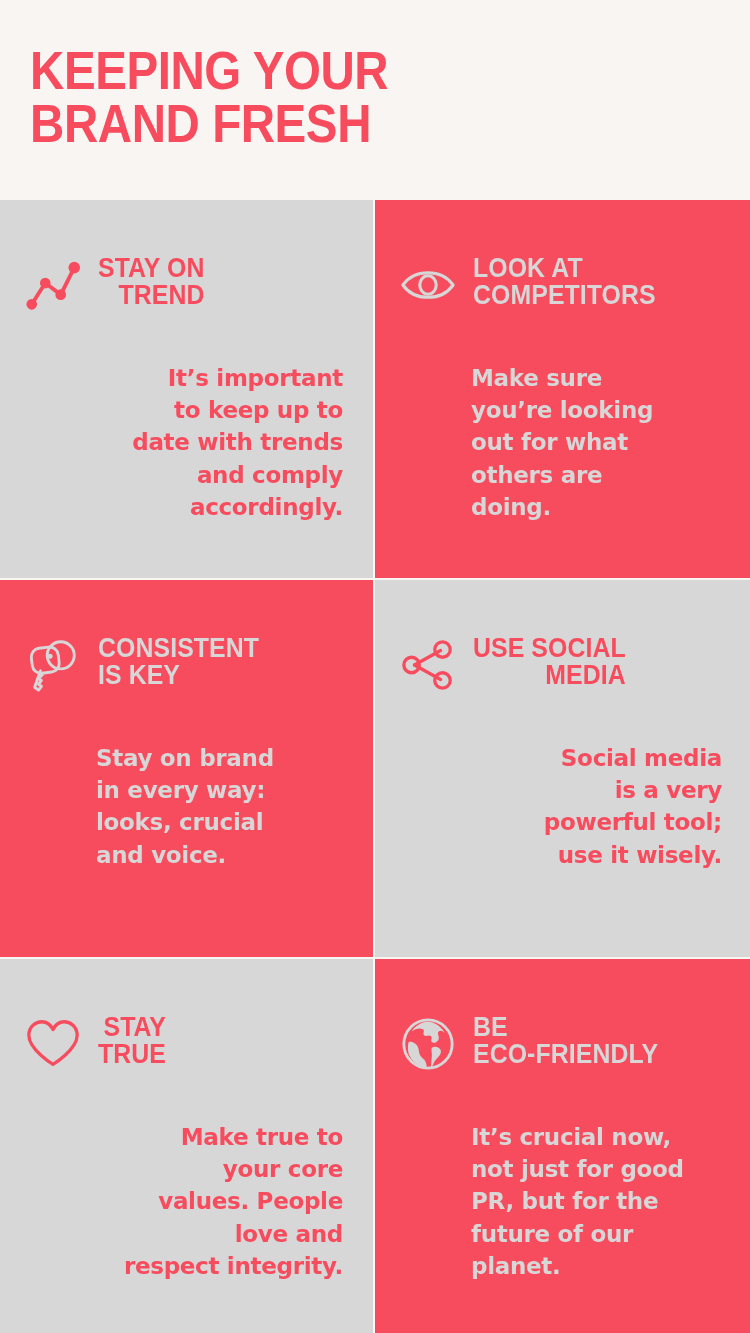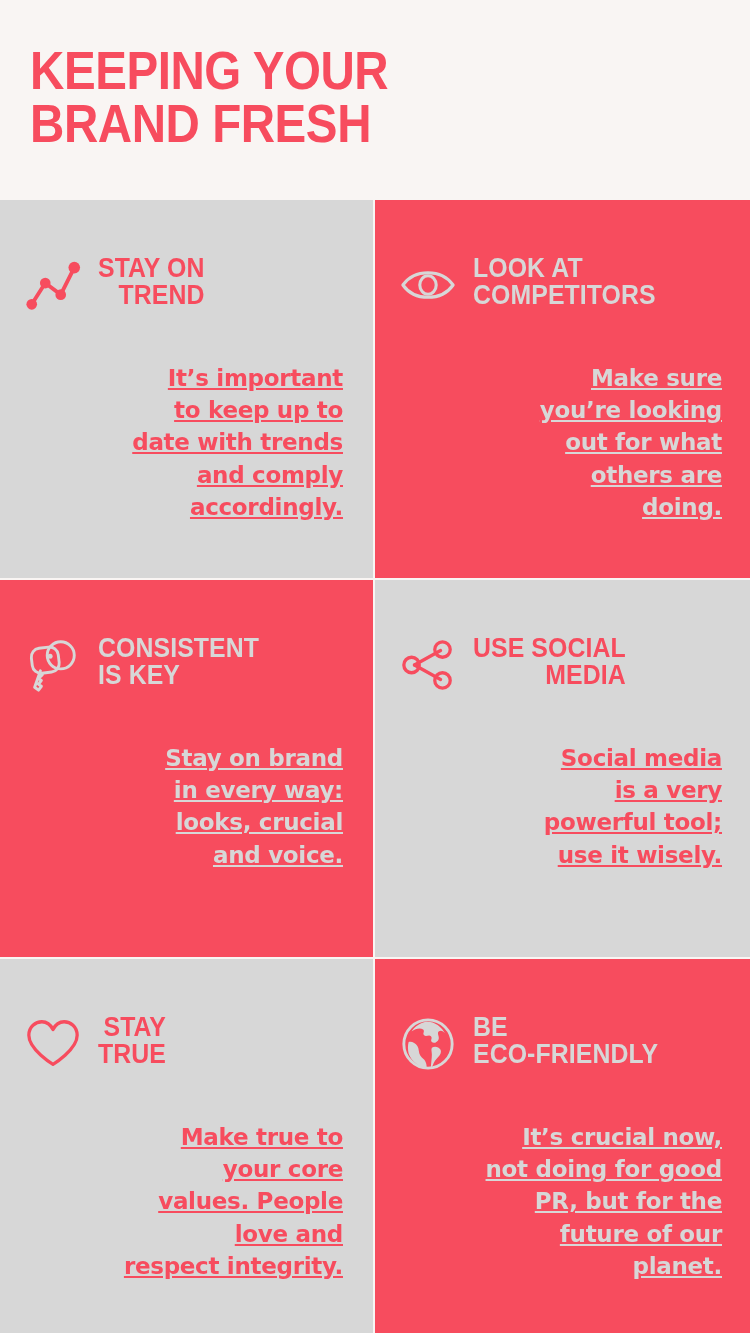--- a/index.html
+++ b/index.html
@@ -91,23 +91,22 @@
 
   .card-body {
     margin-top:46px;
     margin-left:72px;
     font-family:"DejaVu Sans", sans-serif;
     font-weight:700;
     font-size:23px;
     line-height:1.40;
     letter-spacing:-0.3px;
     white-space:pre-line;
-    text-decoration:underline;
-  }
-  .card.red .card-body { margin-left:74px;text-align:right; }
+  }
+  .card.red .card-body { margin-left:74px; }
 </style>
 </head>
 <body>
 
 <div id="poster">
 
   <div class="header">
     <h1 class="header-title">KEEPING YOUR
 BRAND FRESH</h1>
   </div>
@@ -216,20 +215,20 @@
             <circle class="stroke" cx="30" cy="30" r="25" fill="none" stroke-width="3"></circle>
             <path class="fill" d="M13 17 C17 14 22 13 25 15 C27 17 24 19 26 21 C28 23 31 20 33 22 C35 24 32 26 34 28 C36 30 40 28 41 25 C42 22 39 19 41 17 C43 15 47 17 48 20 C44 11 35 6 28 7 C22 8 16 12 13 17 Z"></path>
             <path class="fill" d="M10 28 C13 27 17 29 19 32 C21 35 20 39 22 42 C24 45 27 46 28 50 C29 53 28 54 29 55 C21 54 13 48 10 40 C9 36 9 31 10 28 Z"></path>
             <path class="fill" d="M34 34 C37 32 41 33 43 36 C44 38 43 41 41 43 C38 46 36 49 35 52 C34 54 33 55 33 55 C33 50 34 45 34 41 C34 38 33 36 34 34 Z"></path>
           </svg>
         </span>
         <div class="card-title ink">BE
 ECO-FRIENDLY</div>
       </div>
       <div class="card-body ink">It’s crucial now,
-not doing for good
+not just for good
 PR, but for the
 future of our
 planet.</div>
     </div>
 
   </div>
 </div>
 
 </body></html>

